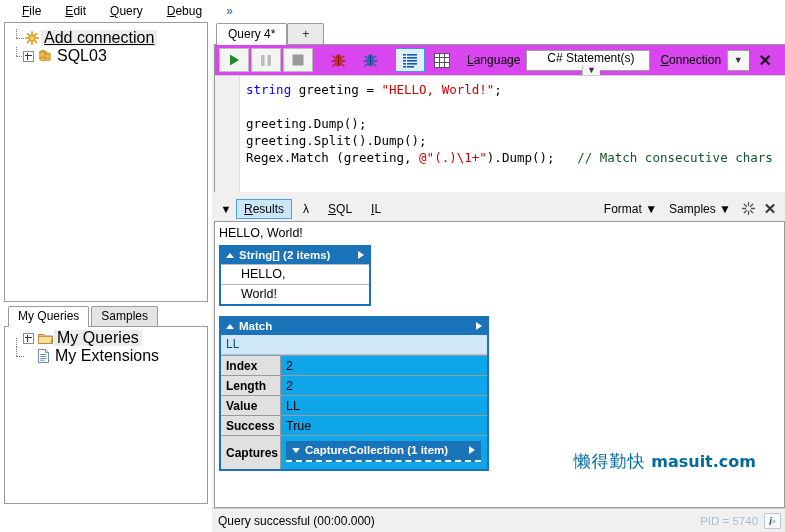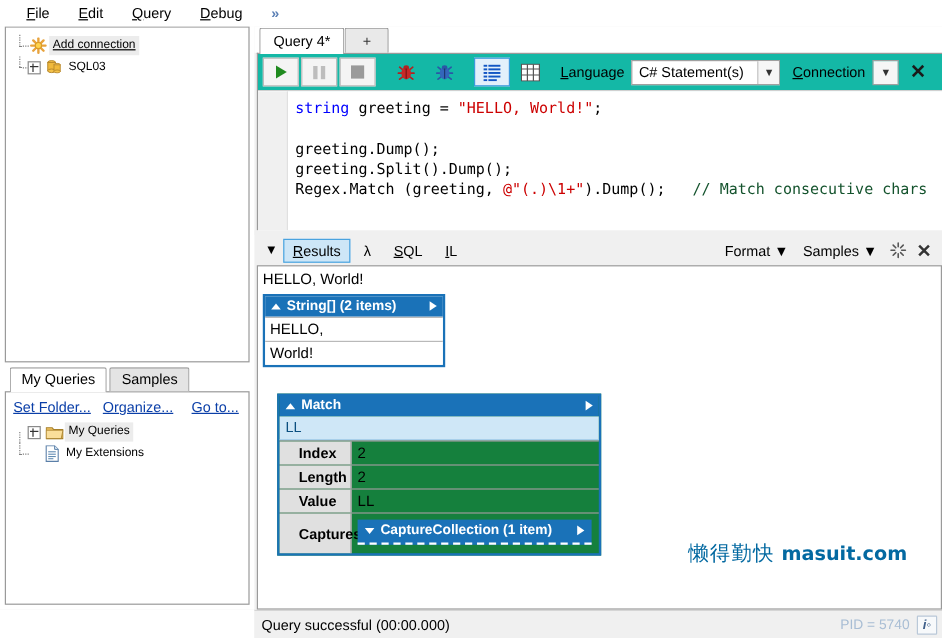--- a/index.html
+++ b/index.html
@@ -120,21 +120,21 @@
     top: 1px; bottom: 1px; left: 3px;
     border-left: 1px solid #333;
   }
   .icon-box {
     width: 18px; flex: 0 0 18px;
     display: flex; align-items: center; justify-content: center;
     height: 18px;
   }
   .tree-label {
     padding: 0 3px;
-    font-size: 10px;
+    font-size: 16px;
     line-height: 16px;
   }
   .tree-label.link {
     text-decoration: underline;
     background: #ececec;
   }
 
   
   .queries-pane {
     flex: 1 1 auto;
@@ -242,21 +242,21 @@
     background: #ffffff;
     border-bottom: none;
   }
 
   
   .toolbar {
     height: 30px;
     flex: 0 0 30px;
     display: flex;
     align-items: center;
-    background: #14b8a6;
+    background: #d946ef;
     padding: 0 4px;
     gap: 2px;
     border-bottom: 1px solid #d0d0d0;
   }
   .tb-btn {
     width: 30px; height: 24px;
     border: 1px solid transparent;
     background: transparent;
     display: flex; align-items: center; justify-content: center;
     cursor: pointer;
@@ -281,20 +281,21 @@
     height: 21px;
     border: 1px solid #a0a0a0;
     background: #ffffff;
     display: flex;
     align-items: center;
     font-size: 12px;
     padding-left: 5px;
     min-width: 124px;
     box-sizing: border-box;
     cursor: pointer;
+    flex-direction: column;
   }
   .combo .cval { flex: 1 1 auto; }
   .combo .carrow {
     width: 17px;
     height: 19px;
     border-left: 1px solid #c4c4c4;
     display: flex; align-items: center; justify-content: center;
     font-size: 9px;
     color: #333;
     background: #f6f6f6;
@@ -409,21 +410,21 @@
   .res-line {
     font-size: 12.5px;
     padding: 1px 0 3px 2px;
     color: #000;
   }
 
   
   .dumpbox {
     border: 2px solid #1a72b8;
     display: inline-block;
-    margin: 2px 0 18px 2px;
+    margin: 2px 0 6px 2px;
     background: #ffffff;
     box-sizing: border-box;
   }
   .dump-head {
     background: #1a72b8;
     color: #ffffff;
     font-weight: bold;
     font-size: 11.5px;
     padding: 2px 5px 3px 5px;
     display: flex;
@@ -441,34 +442,34 @@
   .dump-head .tri-right {
     width: 0; height: 0;
     border-top: 4px solid transparent;
     border-bottom: 4px solid transparent;
     border-left: 6px solid #ffffff;
     margin-left: auto;
     padding-left: 0;
   }
   .dump-row {
     font-size: 12.5px;
-    padding: 2px 4px 3px 4px;
+    padding: 2px 4px 3px 20px;
     border-top: 1px solid #b9b9b9;
     background: #ffffff;
     white-space: nowrap;
   }
   .dump-row:first-of-type { border-top: none; }
 
   
   .match-box {
     border: 2px solid #1a72b8;
     width: 270px;
     box-sizing: border-box;
-    margin: 4px 0 0 14px;
-    background: #15803d;
+    margin: 4px 0 0 2px;
+    background: #0ea5e9;
   }
   .match-subhead {
     background: #cfe7f7;
     color: #0b4f80;
     font-size: 12px;
     padding: 2px 5px 3px 5px;
     border-bottom: 1px solid #9ec9e6;
   }
   .match-row {
     display: flex;
@@ -476,21 +477,21 @@
     min-height: 19px;
     align-items: stretch;
   }
   .match-row:first-child { border-top: none; }
   .match-key {
     width: 60px;
     flex: 0 0 60px;
     background: #e0e0e0;
     font-weight: bold;
     font-size: 12px;
-    padding: 2px 16px;
+    padding: 2px 5px;
     border-right: 1px solid #9a9a9a;
     box-sizing: border-box;
     display: flex;
     align-items: center;
   }
   .match-val {
     flex: 1 1 auto;
     font-size: 12.5px;
     padding: 2px 5px;
     box-sizing: border-box;
@@ -654,25 +655,20 @@
 
         </div>
       </div>
 
       <div class="queries-pane">
         <div class="qtabs">
           <div class="qtab active">My Queries</div>
           <div class="qtab">Samples</div>
         </div>
         <div class="qbox">
-          <div class="qlinks">
-            <span class="qlink">Set Folder...</span>
-            <span class="qlink">Organize...</span>
-            <span class="qlink right">Go to...</span>
-          </div>
           <div class="tree" style="padding-top:2px">
 
             <div class="tree-row">
               <div class="tree-indent">
                 <div class="dotline-v" style="top:9px;bottom:0"></div>
               </div>
               <div class="expander"></div>
               <div class="icon-box">
                 <svg width="15" height="13" viewBox="0 0 15 13" aria-hidden="true">
                   <path d="M0.5 2.5 L5.5 2.5 L6.8 4 L14.5 4 L14.5 11.5 L0.5 11.5 Z" fill="#f3c663" stroke="#a6802c" stroke-width="0.9"></path>
@@ -883,20 +879,24 @@
               <div class="match-val">2</div>
             </div>
             <div class="match-row">
               <div class="match-key">Length</div>
               <div class="match-val">2</div>
             </div>
             <div class="match-row">
               <div class="match-key">Value</div>
               <div class="match-val">LL</div>
             </div>
+            <div class="match-row">
+              <div class="match-key">Success</div>
+              <div class="match-val">True</div>
+            </div>
 
             <div class="match-row">
               <div class="match-key">Captures</div>
               <div class="match-val padded">
                 <div class="pill">
                   <span class="tri-down"></span>
                   <span>CaptureCollection (1 item)</span>
                   <span class="tri-right"></span>
                 </div>
               </div>

